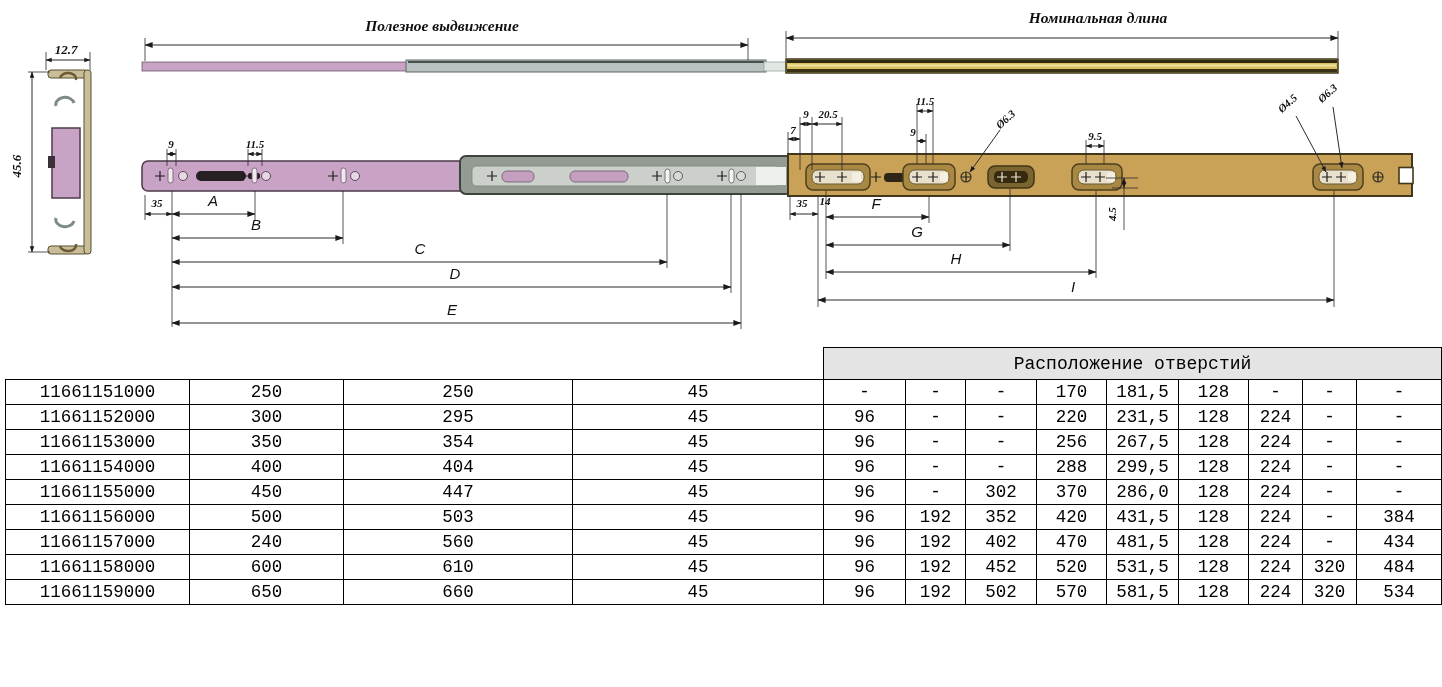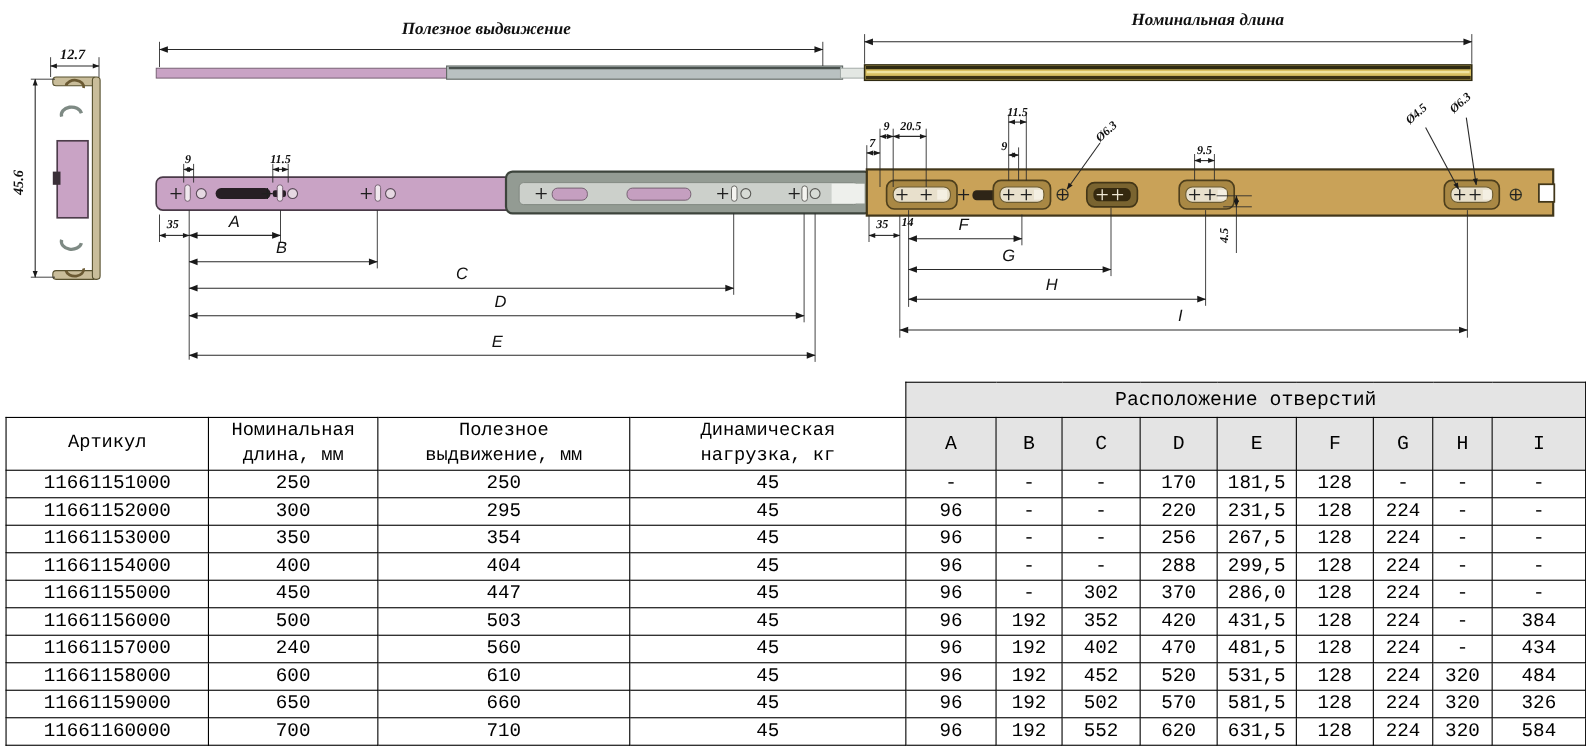--- a/index.html
+++ b/index.html
@@ -276,38 +276,20 @@
       <col style="width:70px">
       <col style="width:54px">
       <col style="width:54px">
     <col style="width:85px">
   </colgroup>
   <thead>
     <tr>
       <td class="spacer" colspan="4"></td>
       <th class="ghead" colspan="9">Расположение отверстий</th>
     </tr>
-    <tr class="r2">
-      <th class="lhead">Артикул</th>
-      <th class="lhead">Номинальная
-длина, мм</th>
-      <th class="lhead">Полезное
-выдвижение, мм</th>
-      <th class="lhead">Динамическая
-нагрузка, кг</th>
-      <th class="hhead">A</th>
-      <th class="hhead">B</th>
-      <th class="hhead">C</th>
-      <th class="hhead">D</th>
-      <th class="hhead">E</th>
-      <th class="hhead">F</th>
-      <th class="hhead">G</th>
-      <th class="hhead">H</th>
-      <th class="hhead">I</th>
-    </tr>
   </thead>
   <tbody id="tbody">
       <tr>
         <td>11661151000</td>
         <td>250</td>
         <td>250</td>
         <td>45</td>
         <td>-</td>
         <td>-</td>
         <td>-</td>
@@ -429,31 +411,16 @@
         <td>660</td>
         <td>45</td>
         <td>96</td>
         <td>192</td>
         <td>502</td>
         <td>570</td>
         <td>581,5</td>
         <td>128</td>
         <td>224</td>
         <td>320</td>
-        <td>326</td>
-      </tr>
-      <tr>
-        <td>11661160000</td>
-        <td>700</td>
-        <td>710</td>
-        <td>45</td>
-        <td>96</td>
-        <td>192</td>
-        <td>552</td>
-        <td>620</td>
-        <td>631,5</td>
-        <td>128</td>
-        <td>224</td>
-        <td>320</td>
-        <td>584</td>
+        <td>534</td>
       </tr>
     </tbody>
 </table>
 
 </body></html>

